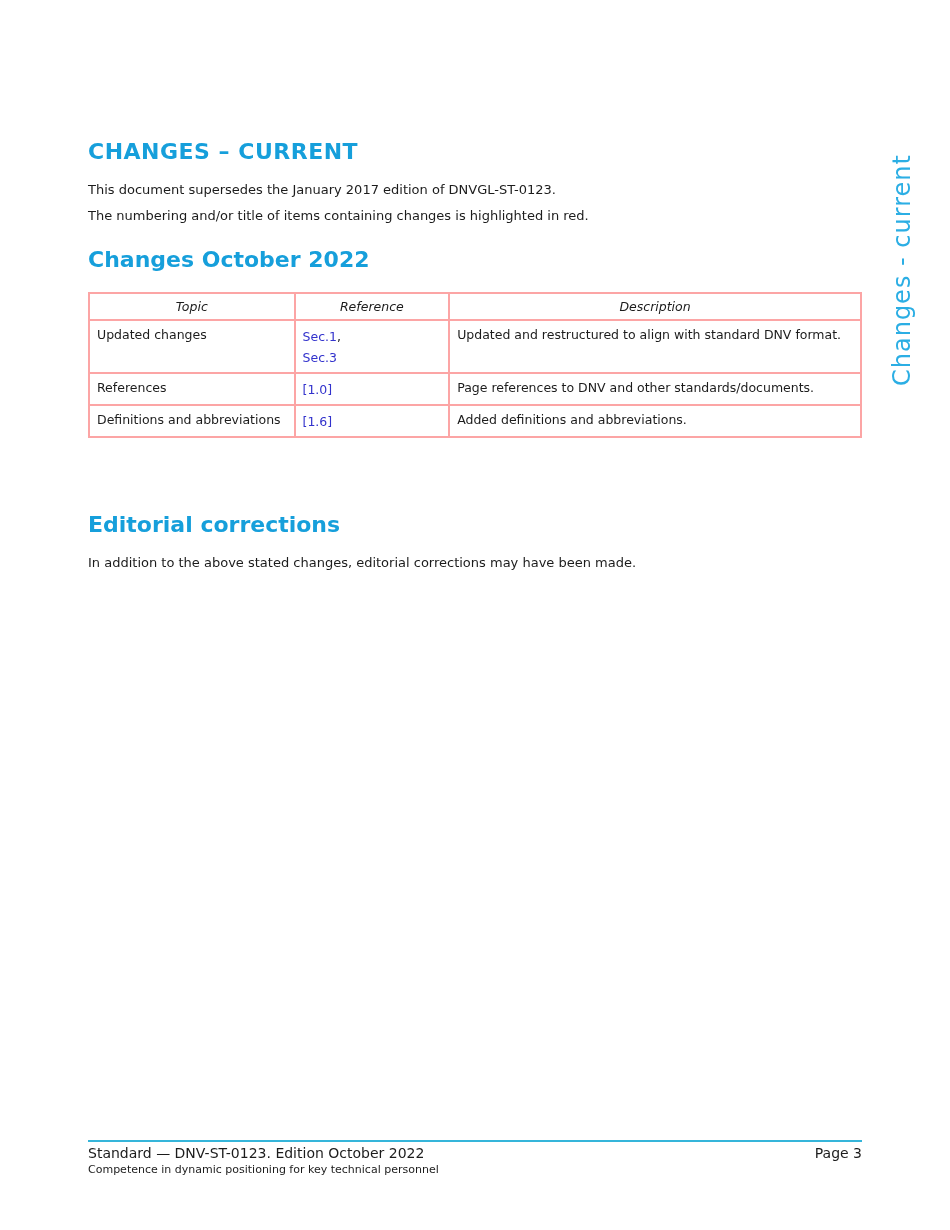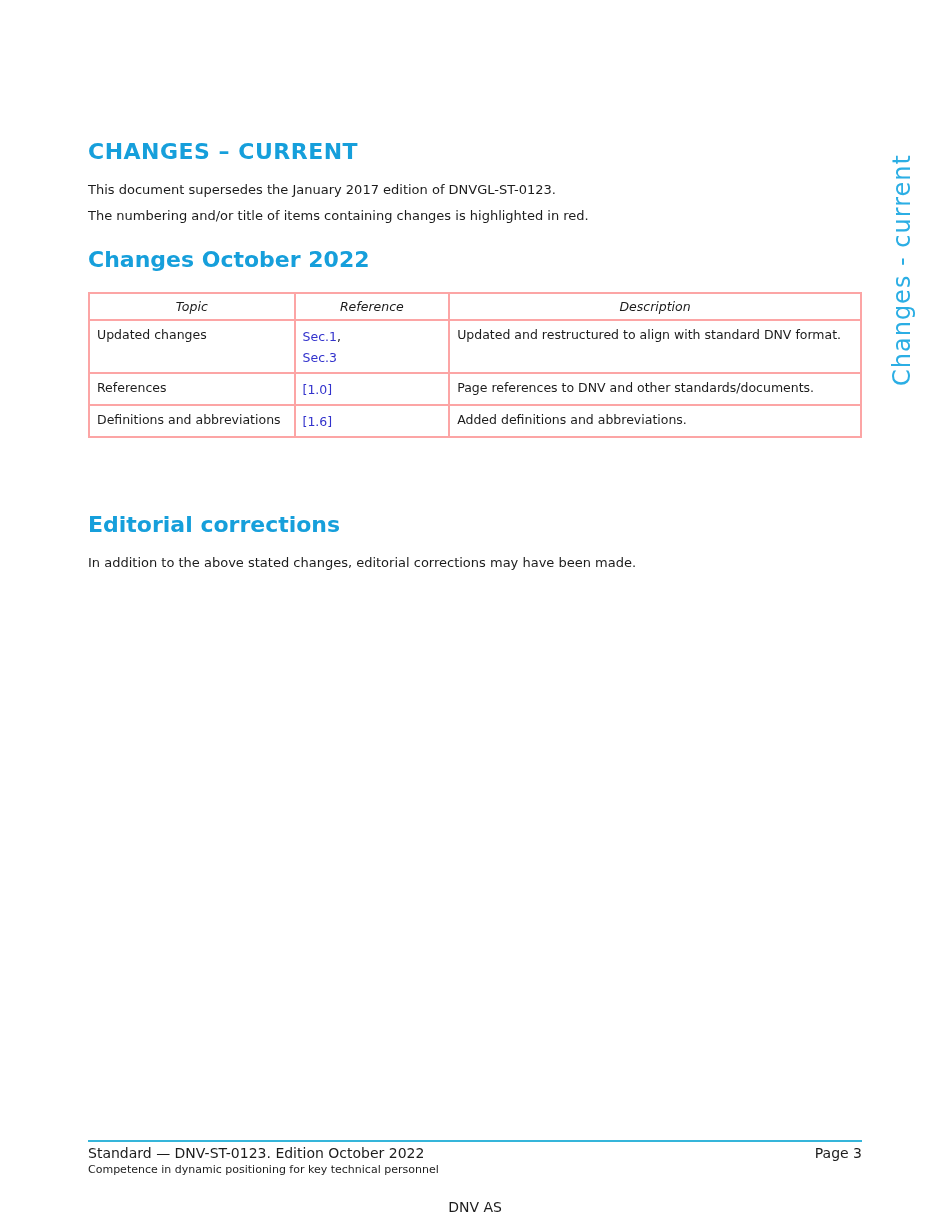--- a/index.html
+++ b/index.html
@@ -190,15 +190,14 @@
 
   <div class="footer-rule"></div>
 
   <div class="footer-line1">
     <span>Standard — DNV-ST-0123. Edition October 2022</span>
     <span>Page 3</span>
   </div>
 
   <div class="footer-line2">Competence in dynamic positioning for key technical personnel</div>
 
-  <div class="company">DNV AS</div>
 
 </div>
 
 </body></html>

